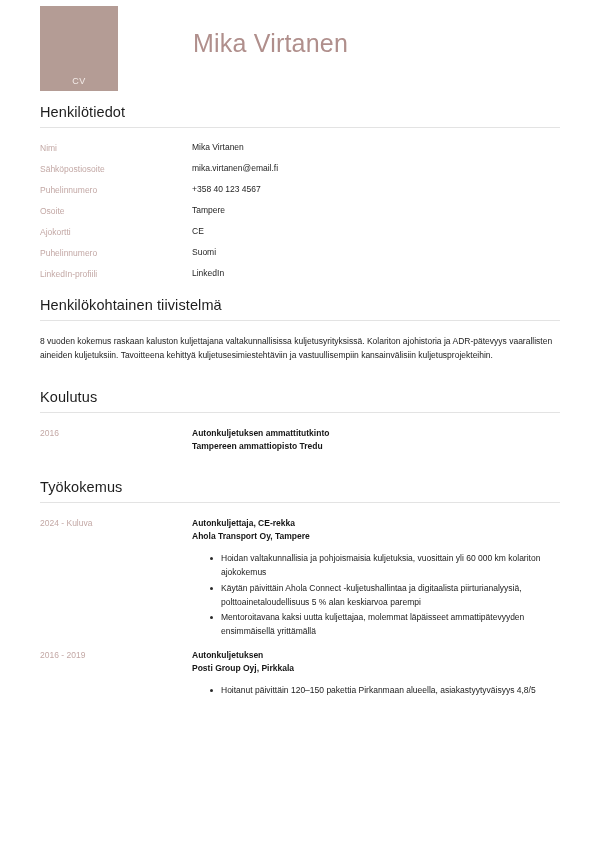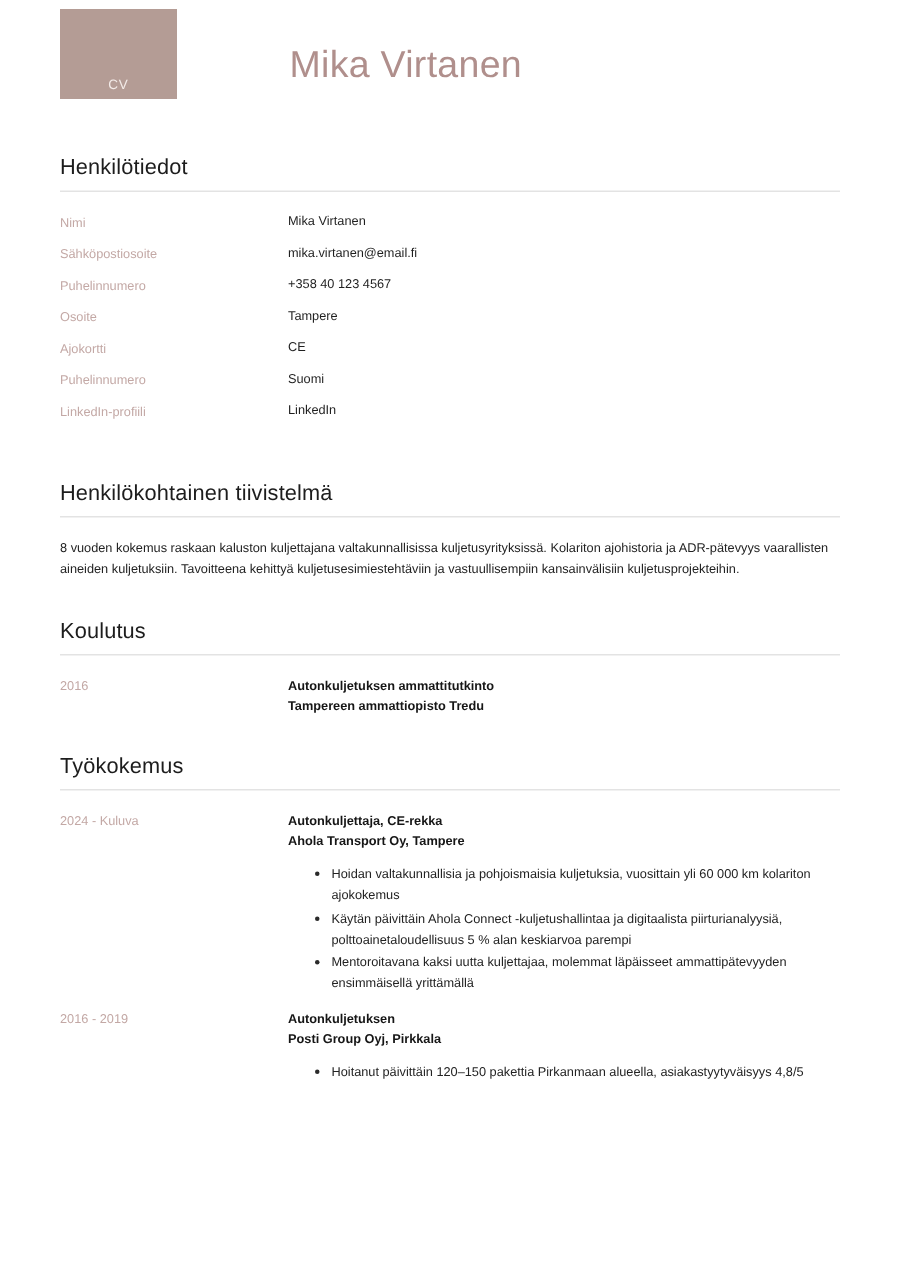--- a/index.html
+++ b/index.html
@@ -28,21 +28,21 @@
 
   
   .header {
     display: flex;
     align-items: flex-start;
     height: 100px;
     padding-top: 6px;
   }
   .avatar {
     width: 78px;
-    height: 60px;
+    height: 85px;
     background: #b49c95;
     flex: 0 0 78px;
     display: flex;
     align-items: flex-end;
     justify-content: center;
     padding-bottom: 5px;
   }
   .avatar-label {
     font-size: 9px;
     color: #f3ebe8;
@@ -147,21 +147,21 @@
     content: "";
     position: absolute;
     left: 0;
     top: 5px;
     width: 3px;
     height: 3px;
     border-radius: 50%;
     background: #2a2a2a;
   }
 
-  .sec-gap-lg { margin-top: 42px; }
+  .sec-gap-lg { margin-top: 18px; }
   .sec-gap-md { margin-top: 26px; }
   .entry-gap { margin-top: 8px; }
 </style>
 </head>
 <body>
 
 <div class="page">
 
   <div class="header">
     <div class="avatar">

